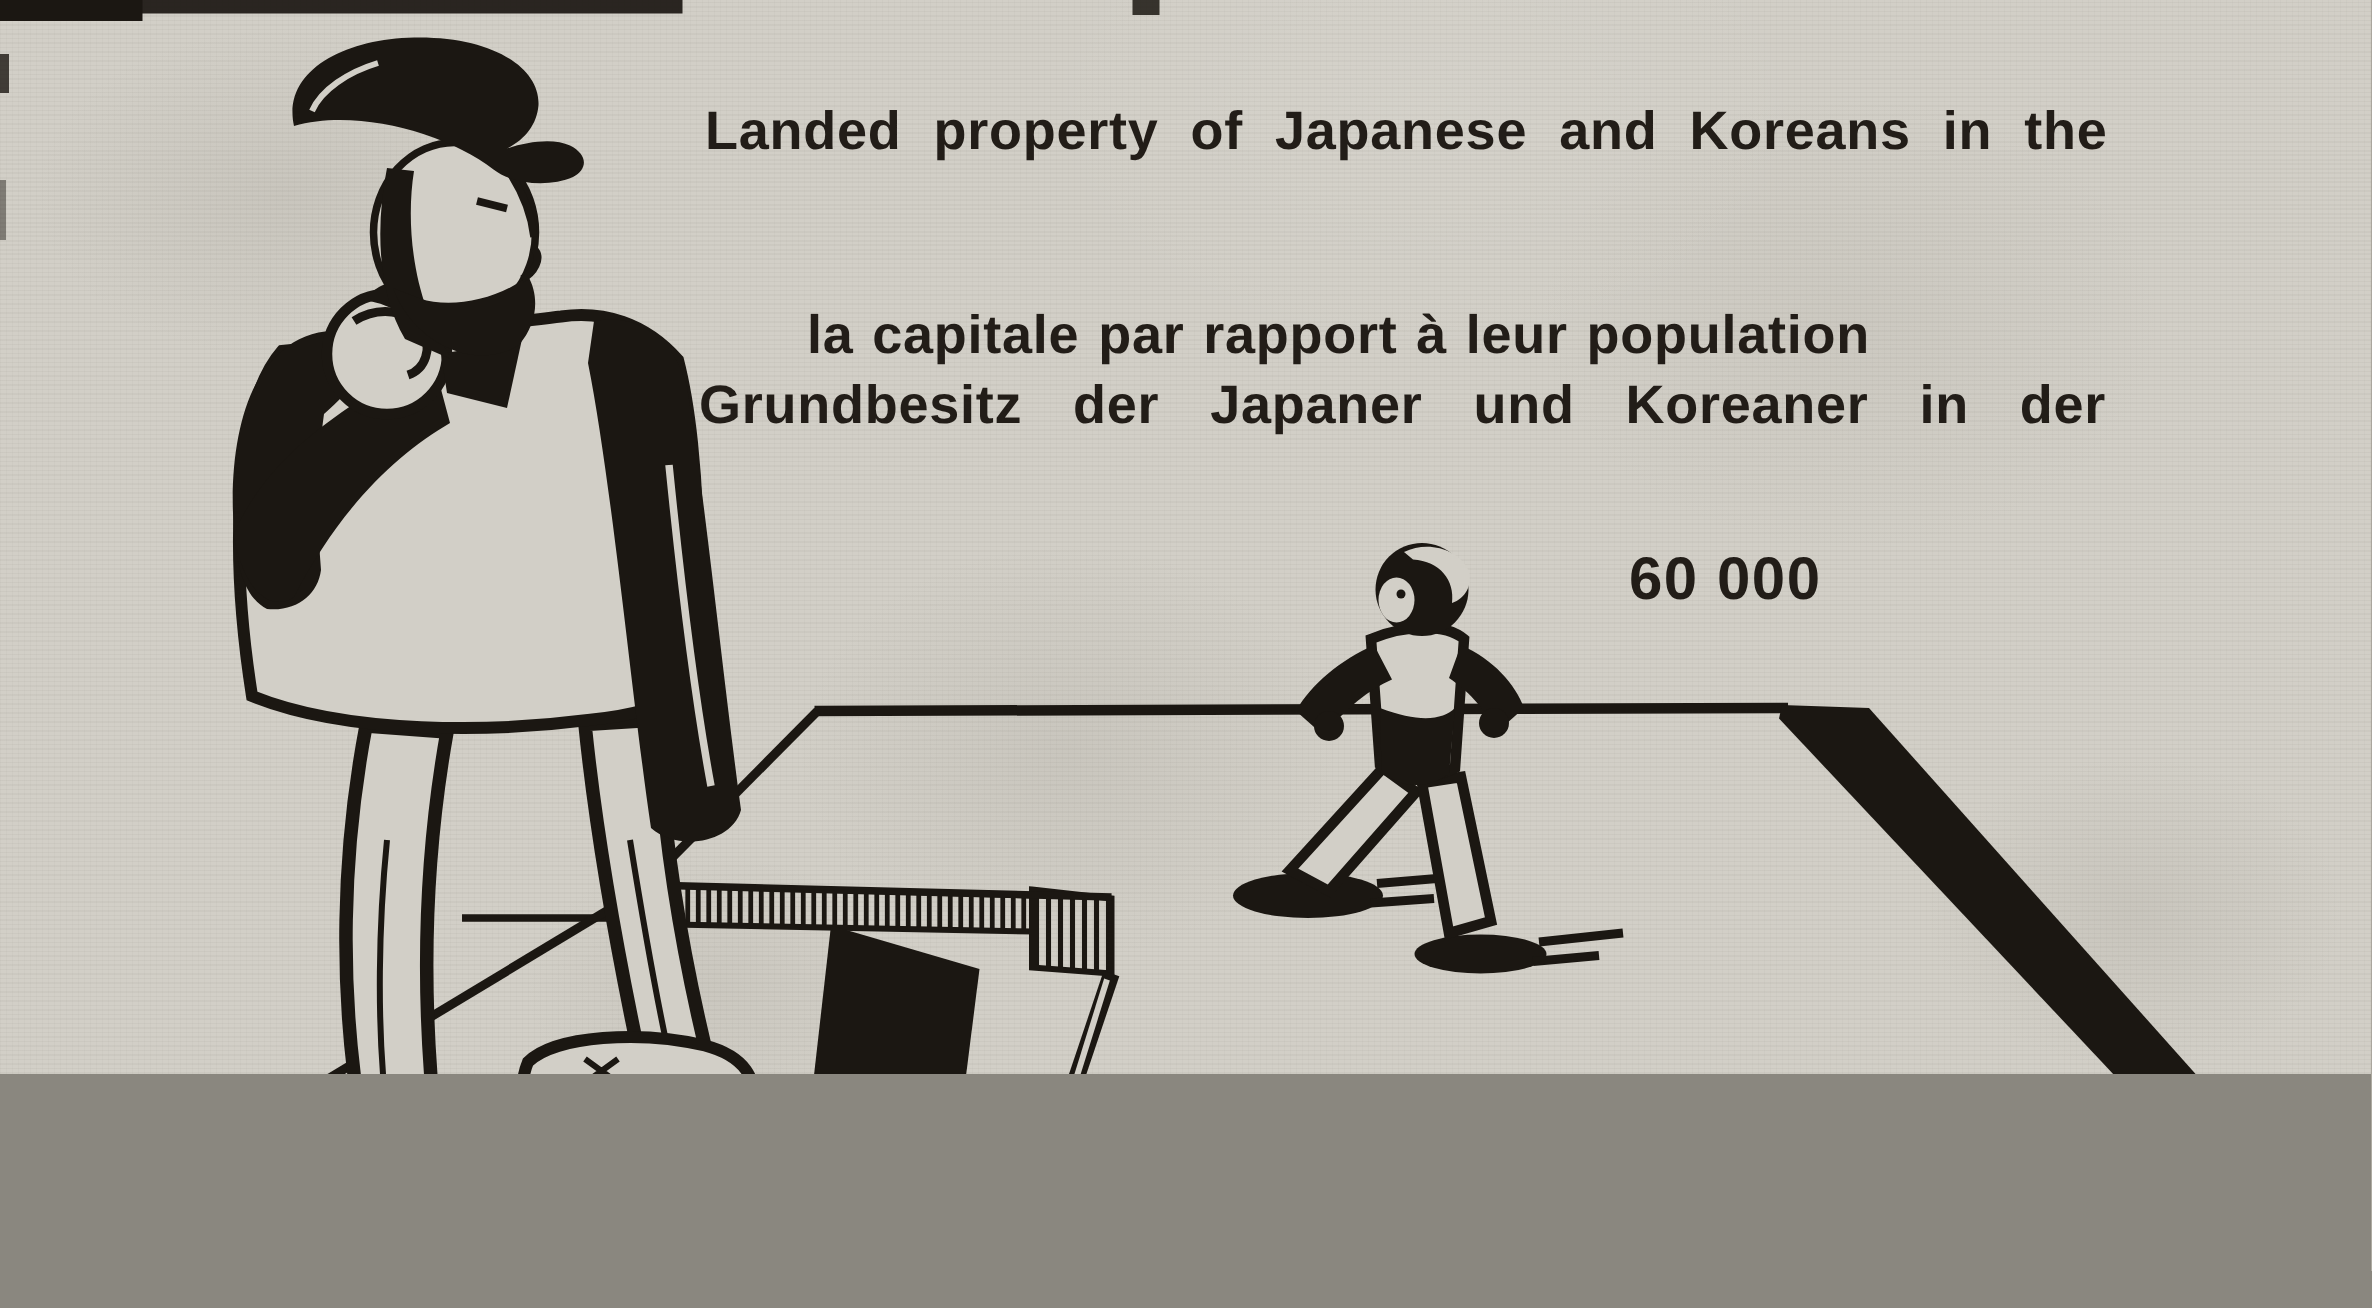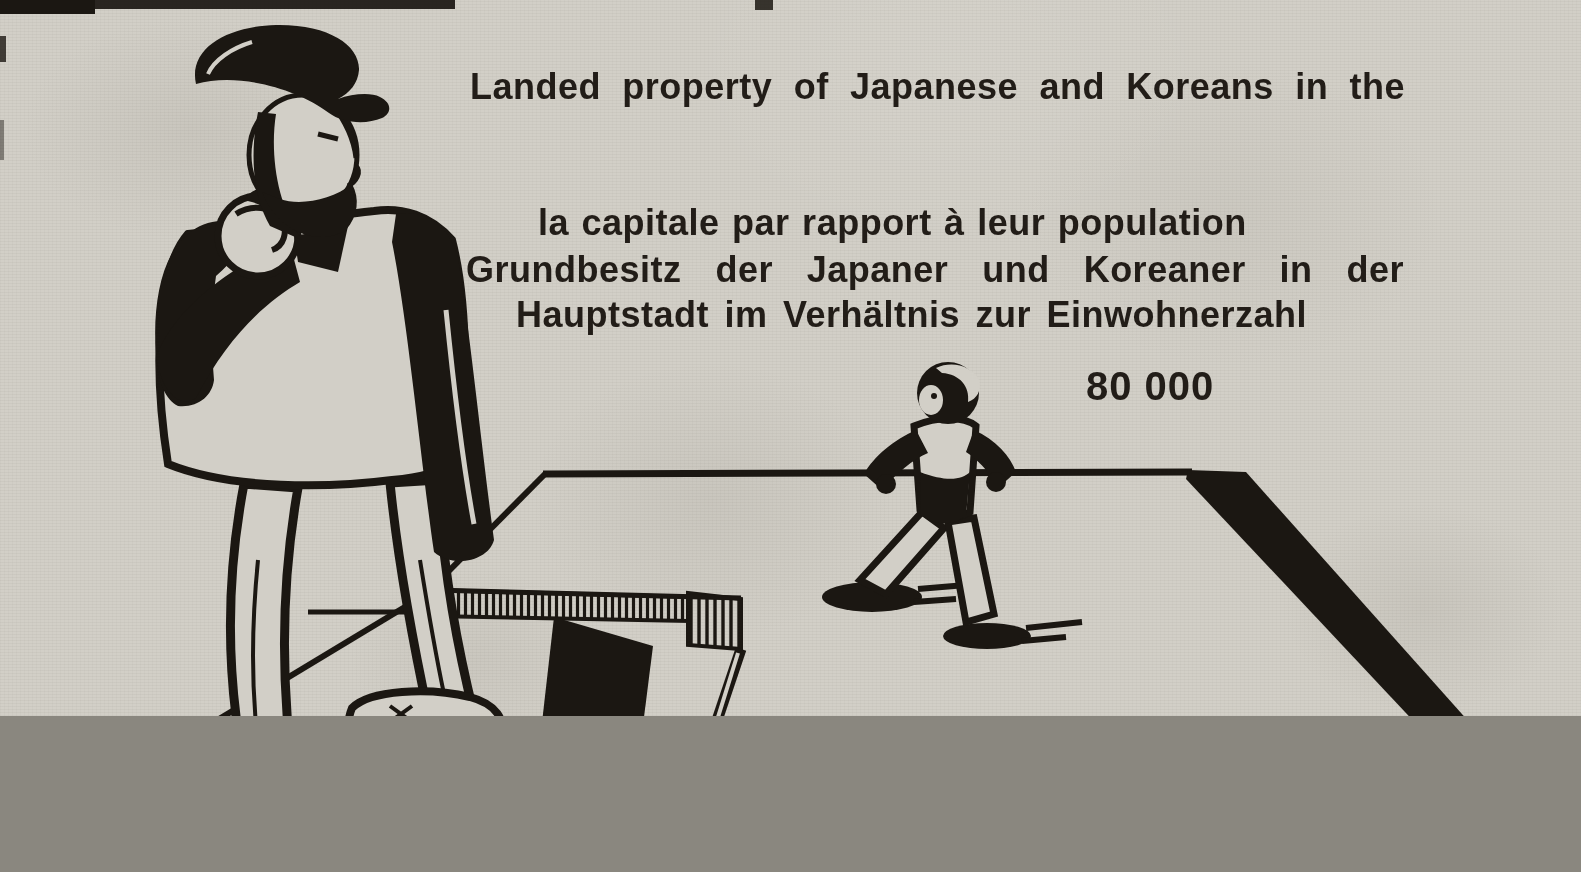--- a/index.html
+++ b/index.html
@@ -157,21 +157,20 @@
       <rect x="0" y="120" width="4" height="40" fill="#1b1712" opacity="0.45"></rect>
       <path d="M0,854 L30,860 L26,872 L0,872 Z" fill="#1b1712" opacity="0.8"></path>
     </g>
   </svg>
 
   <div id="en1" class="txt title-line jline">Landed property of Japanese and Koreans in the</div>
 
   <div id="de1" class="txt title-line jline">Grundbesitz der Japaner und Koreaner in der</div>
 
   <div id="fr2" class="txt title-line">la capitale par rapport à leur population</div>
-  <div id="de2" class="txt title-line">Hauptstadt im Verhältnis zur Einwohnerzahl</div>
 
-  <div id="numR" class="txt num">80 000</div>
+  <div id="numR" class="txt num">60 000</div>
 
   <div id="pctL" class="txt pct"><span>17</span><span class="psup">0</span><span class="pslash">/</span><span class="psub">0</span></div>
 
   <div id="pctR" class="txt pct"><span>34</span><span class="psup">0</span><span class="pslash">/</span><span class="psub">0</span></div>
 
 </div>
 
 </body></html>

